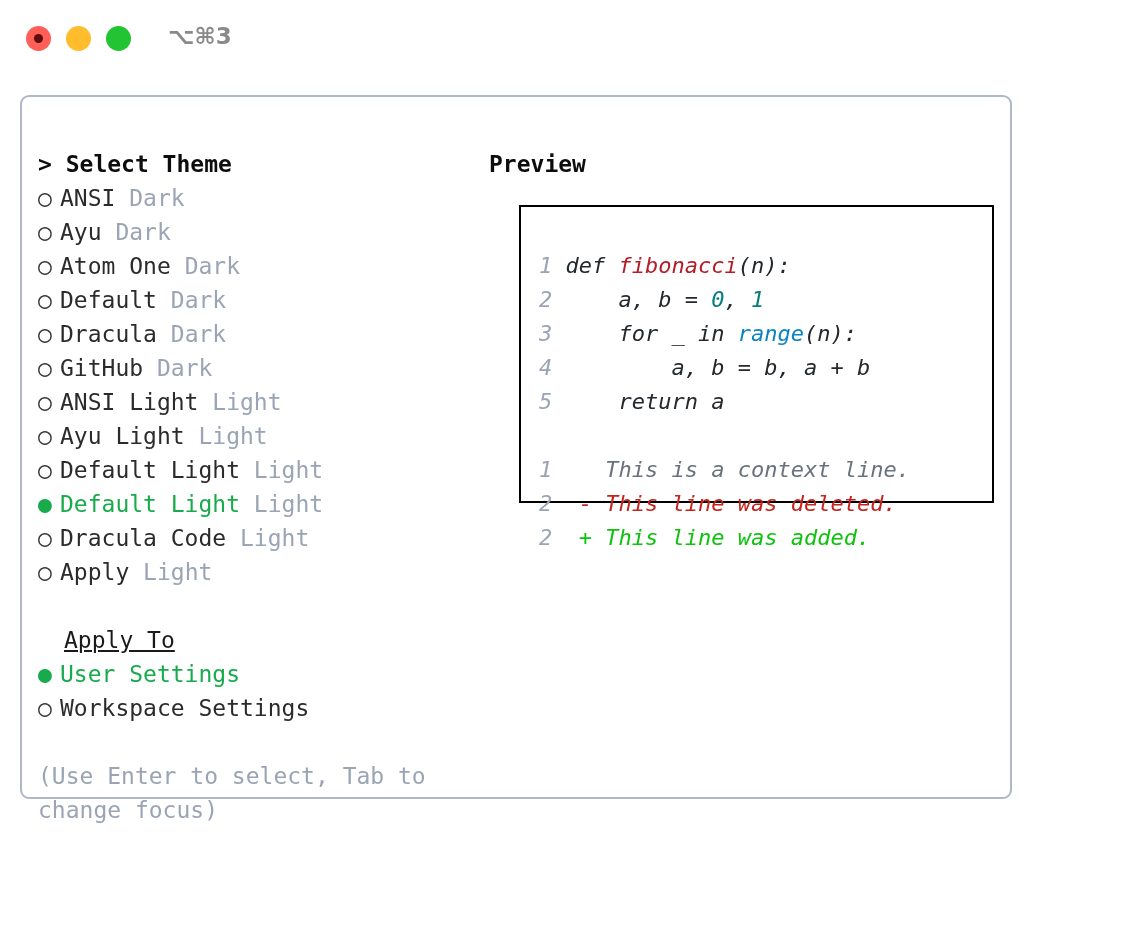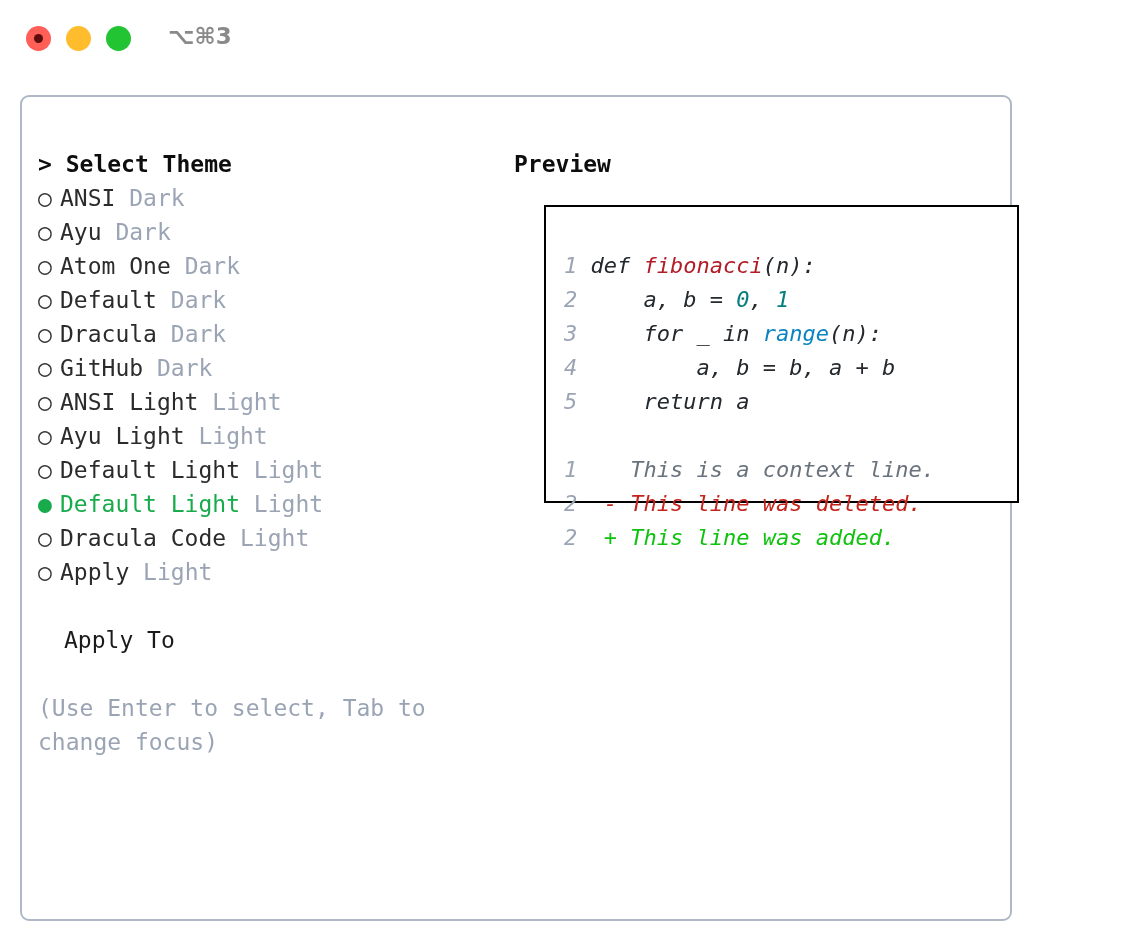--- a/index.html
+++ b/index.html
@@ -61,37 +61,37 @@
     font-family: "DejaVu Sans", "Liberation Sans", sans-serif;
     white-space: pre;
   }
 
   
   #panel {
     position: absolute;
     left: 20px;
     top: 95px;
     width: 992px;
-    height: 826px;
+    height: 704px;
     border: 2px solid #aeb8c6;
     border-radius: 9px;
     background: #ffffff;
     box-sizing: border-box;
   }
 
   
   #left-col {
     position: absolute;
     left: 16px;
     top: 50px;
     width: 440px;
   }
   #right-col {
     position: absolute;
-    left: 492px;
+    left: 467px;
     top: 50px;
     width: 500px;
   }
 
   .section-header {
     font-size: 23px;
     font-weight: bold;
     color: #0d0d0d;
     line-height: 34px;
     white-space: pre;
@@ -115,20 +115,21 @@
 
   .subsection {
     margin-top: 34px;
   }
   .subsection-header {
     font-size: 23px;
     color: #1a1a1a;
     line-height: 34px;
     white-space: pre;
     padding-left: 26px;
+    text-decoration: underline;
   }
 
   #hint {
     margin-top: 34px;
     font-size: 23px;
     line-height: 34px;
     color: #9aa4b4;
     width: 400px;
     white-space: normal;
   }
@@ -194,20 +195,24 @@
           <div class="opt-row"><span class="bullet bullet-off">○</span><span class="opt-name">ANSI Light</span><span class="opt-kind"> Light</span></div>
           <div class="opt-row"><span class="bullet bullet-off">○</span><span class="opt-name">Ayu Light</span><span class="opt-kind"> Light</span></div>
           <div class="opt-row"><span class="bullet bullet-off">○</span><span class="opt-name">Default Light</span><span class="opt-kind"> Light</span></div>
           <div class="opt-row selected"><span class="bullet bullet-on">●</span><span class="opt-name">Default Light</span><span class="opt-kind"> Light</span></div>
           <div class="opt-row"><span class="bullet bullet-off">○</span><span class="opt-name">Dracula Code</span><span class="opt-kind"> Light</span></div>
           <div class="opt-row"><span class="bullet bullet-off">○</span><span class="opt-name">Apply</span><span class="opt-kind"> Light</span></div>
         </div>
 
       <div class="subsection">
         <div class="subsection-header">Apply To</div>
+        <div id="apply-list">
+            <div class="opt-row selected"><span class="bullet bullet-on">●</span><span class="opt-name">User Settings</span></div>
+            <div class="opt-row"><span class="bullet bullet-off">○</span><span class="opt-name">Workspace Settings</span></div>
+          </div>
       </div>
 
       <div id="hint">(Use Enter to select, Tab to change focus)</div>
     </div>
 
     <div id="right-col">
       <div class="section-header">Preview</div>
 
       <div id="code-box">
         <div id="code-inner"><div><span class="ln">1</span><span class="c-plain"> </span><span class="c-plain">def </span><span class="c-fn">fibonacci</span><span class="c-plain">(n):</span></div><div><span class="ln">2</span><span class="c-plain"> </span><span class="c-plain">    a, b = </span><span class="c-num">0</span><span class="c-plain">, </span><span class="c-num">1</span></div><div><span class="ln">3</span><span class="c-plain"> </span><span class="c-plain">    for _ in </span><span class="c-call">range</span><span class="c-plain">(n):</span></div><div><span class="ln">4</span><span class="c-plain"> </span><span class="c-plain">        a, b = b, a + b</span></div><div><span class="ln">5</span><span class="c-plain"> </span><span class="c-plain">    return a</span></div><div class="blank-line">&nbsp;</div><div><span class="ln">1</span><span class="d-ctx">    </span><span class="d-ctx">This is a context line.</span></div><div><span class="ln">2</span><span class="d-del">  - </span><span class="d-del">This line was deleted.</span></div><div><span class="ln">2</span><span class="d-add">  + </span><span class="d-add">This line was added.</span></div></div>

